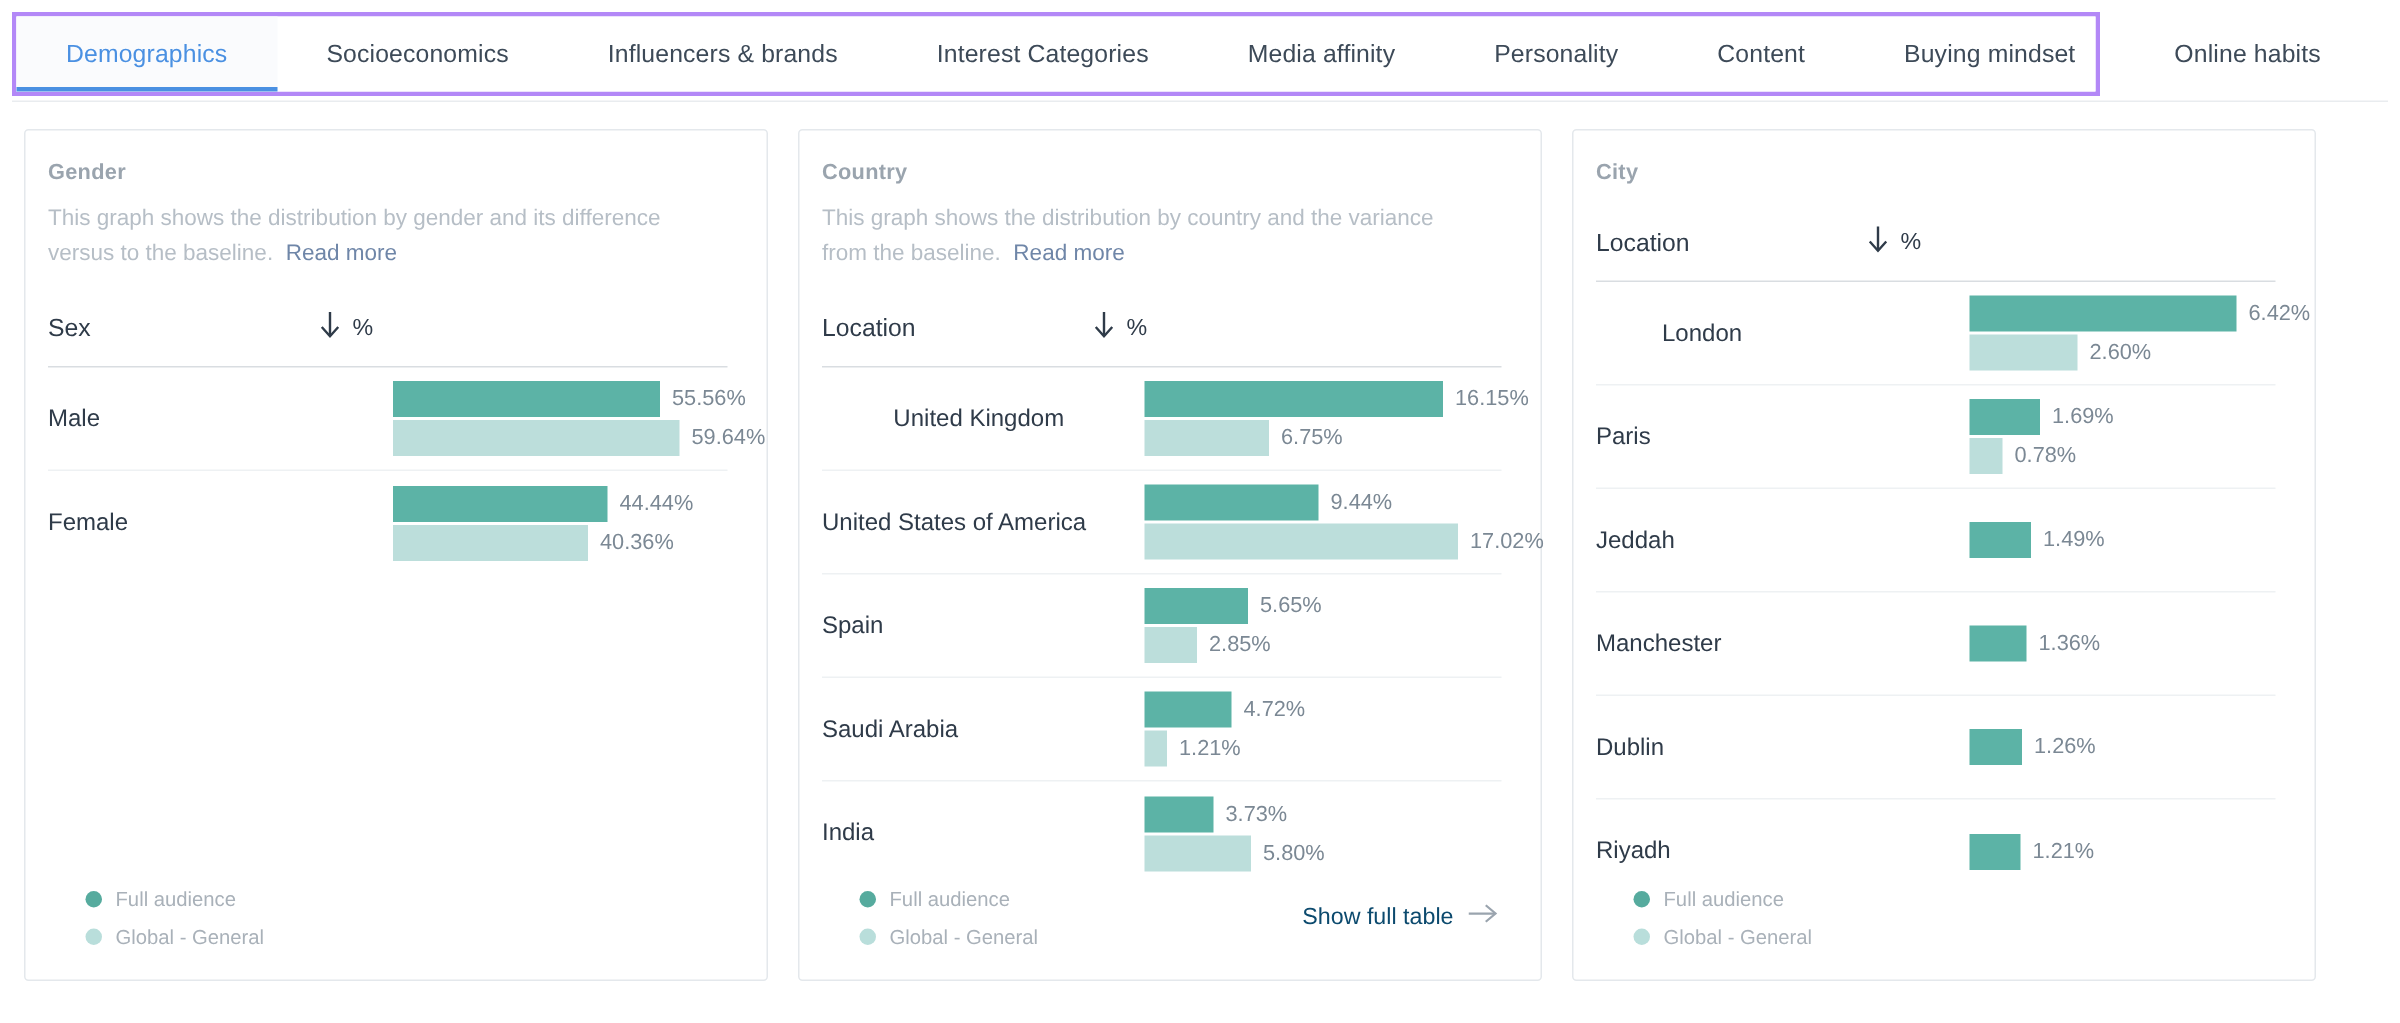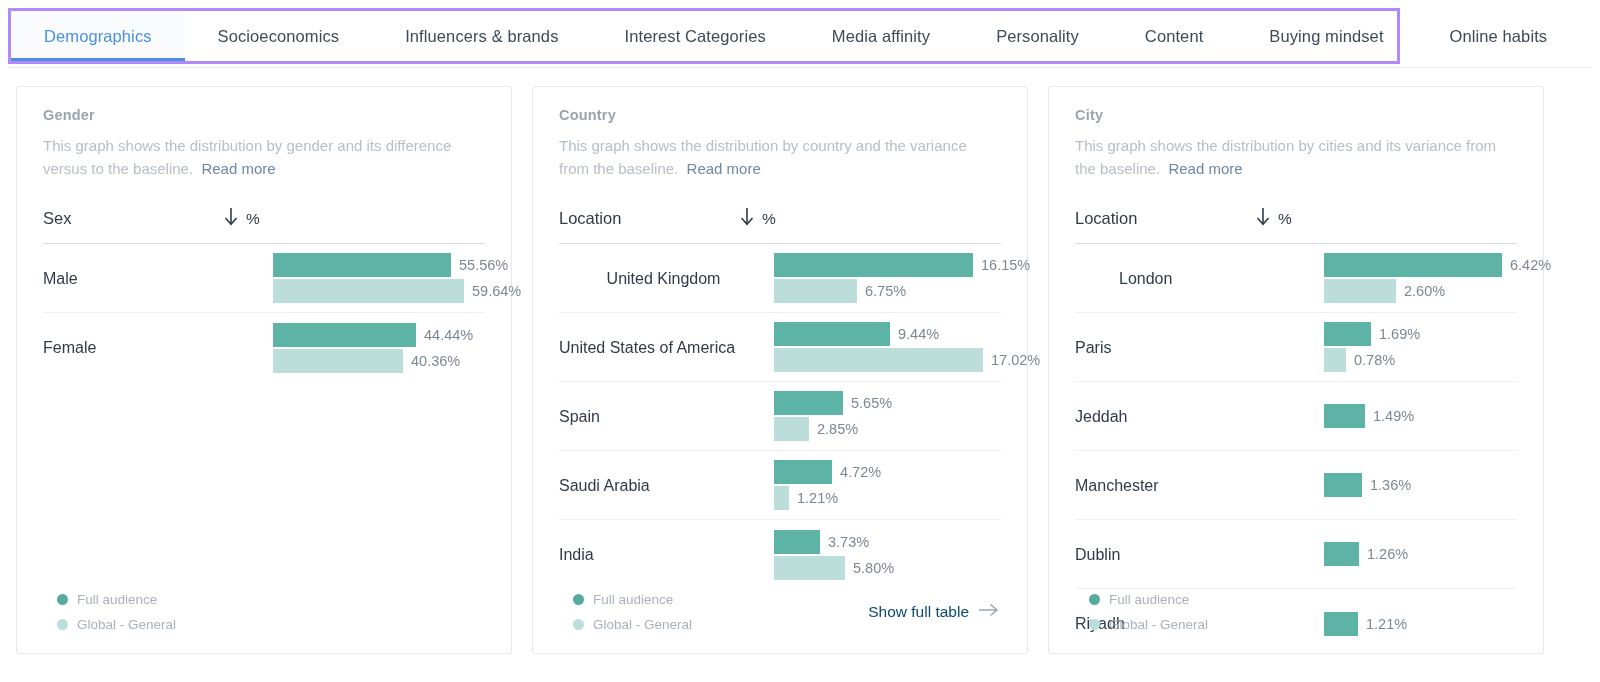--- a/index.html
+++ b/index.html
@@ -61,21 +61,21 @@
     width: 1568px; height: 568px;
     display: flex;
     gap: 20px;
   }
   .card {
     width: 496px;
     height: 568px;
     background: #ffffff;
     border: 1px solid #e4e8ec;
     border-radius: 3px;
-    padding: 20px 26px 0 26px;
+    padding: 20px 26px 0 15px;
     position: relative;
   }
   .card-title {
     font-size: 14.5px;
     font-weight: bold;
     color: #9aa4ae;
     letter-spacing: .2px;
     margin-bottom: 11px;
   }
   .card-desc {
@@ -365,21 +365,20 @@
       <div class="show-full">
         <span>Show full table</span>
         <span><svg width="20" height="14" viewBox="0 0 20 14">
             <line x1="0" y1="7" x2="17" y2="7" stroke="#9aa4ae" stroke-width="1.5"></line>
             <polyline points="11.5,1.5 18,7 11.5,12.5" fill="none" stroke="#9aa4ae" stroke-width="1.5"></polyline>
           </svg></span>
       </div>
     </div>
     <div class="card">
       <div class="card-title">City</div>
-      <div class="card-desc"><span>This graph shows the distribution by cities and its variance from the baseline.</span>&nbsp; <a class="read-more">Read more</a></div>
       <div class="thead">
         <div class="th-label">Location</div>
         <div class="th-sort">
           <span class="sort-arrow"><svg width="16" height="19" viewBox="0 0 16 19">
               <line x1="8" y1="1" x2="8" y2="17" stroke="#2f3b49" stroke-width="1.6"></line>
               <polyline points="2.5,11 8,17.2 13.5,11" fill="none" stroke="#2f3b49" stroke-width="1.6"></polyline>
             </svg></span>
           <span class="th-pct">%</span>
         </div>
       </div>

